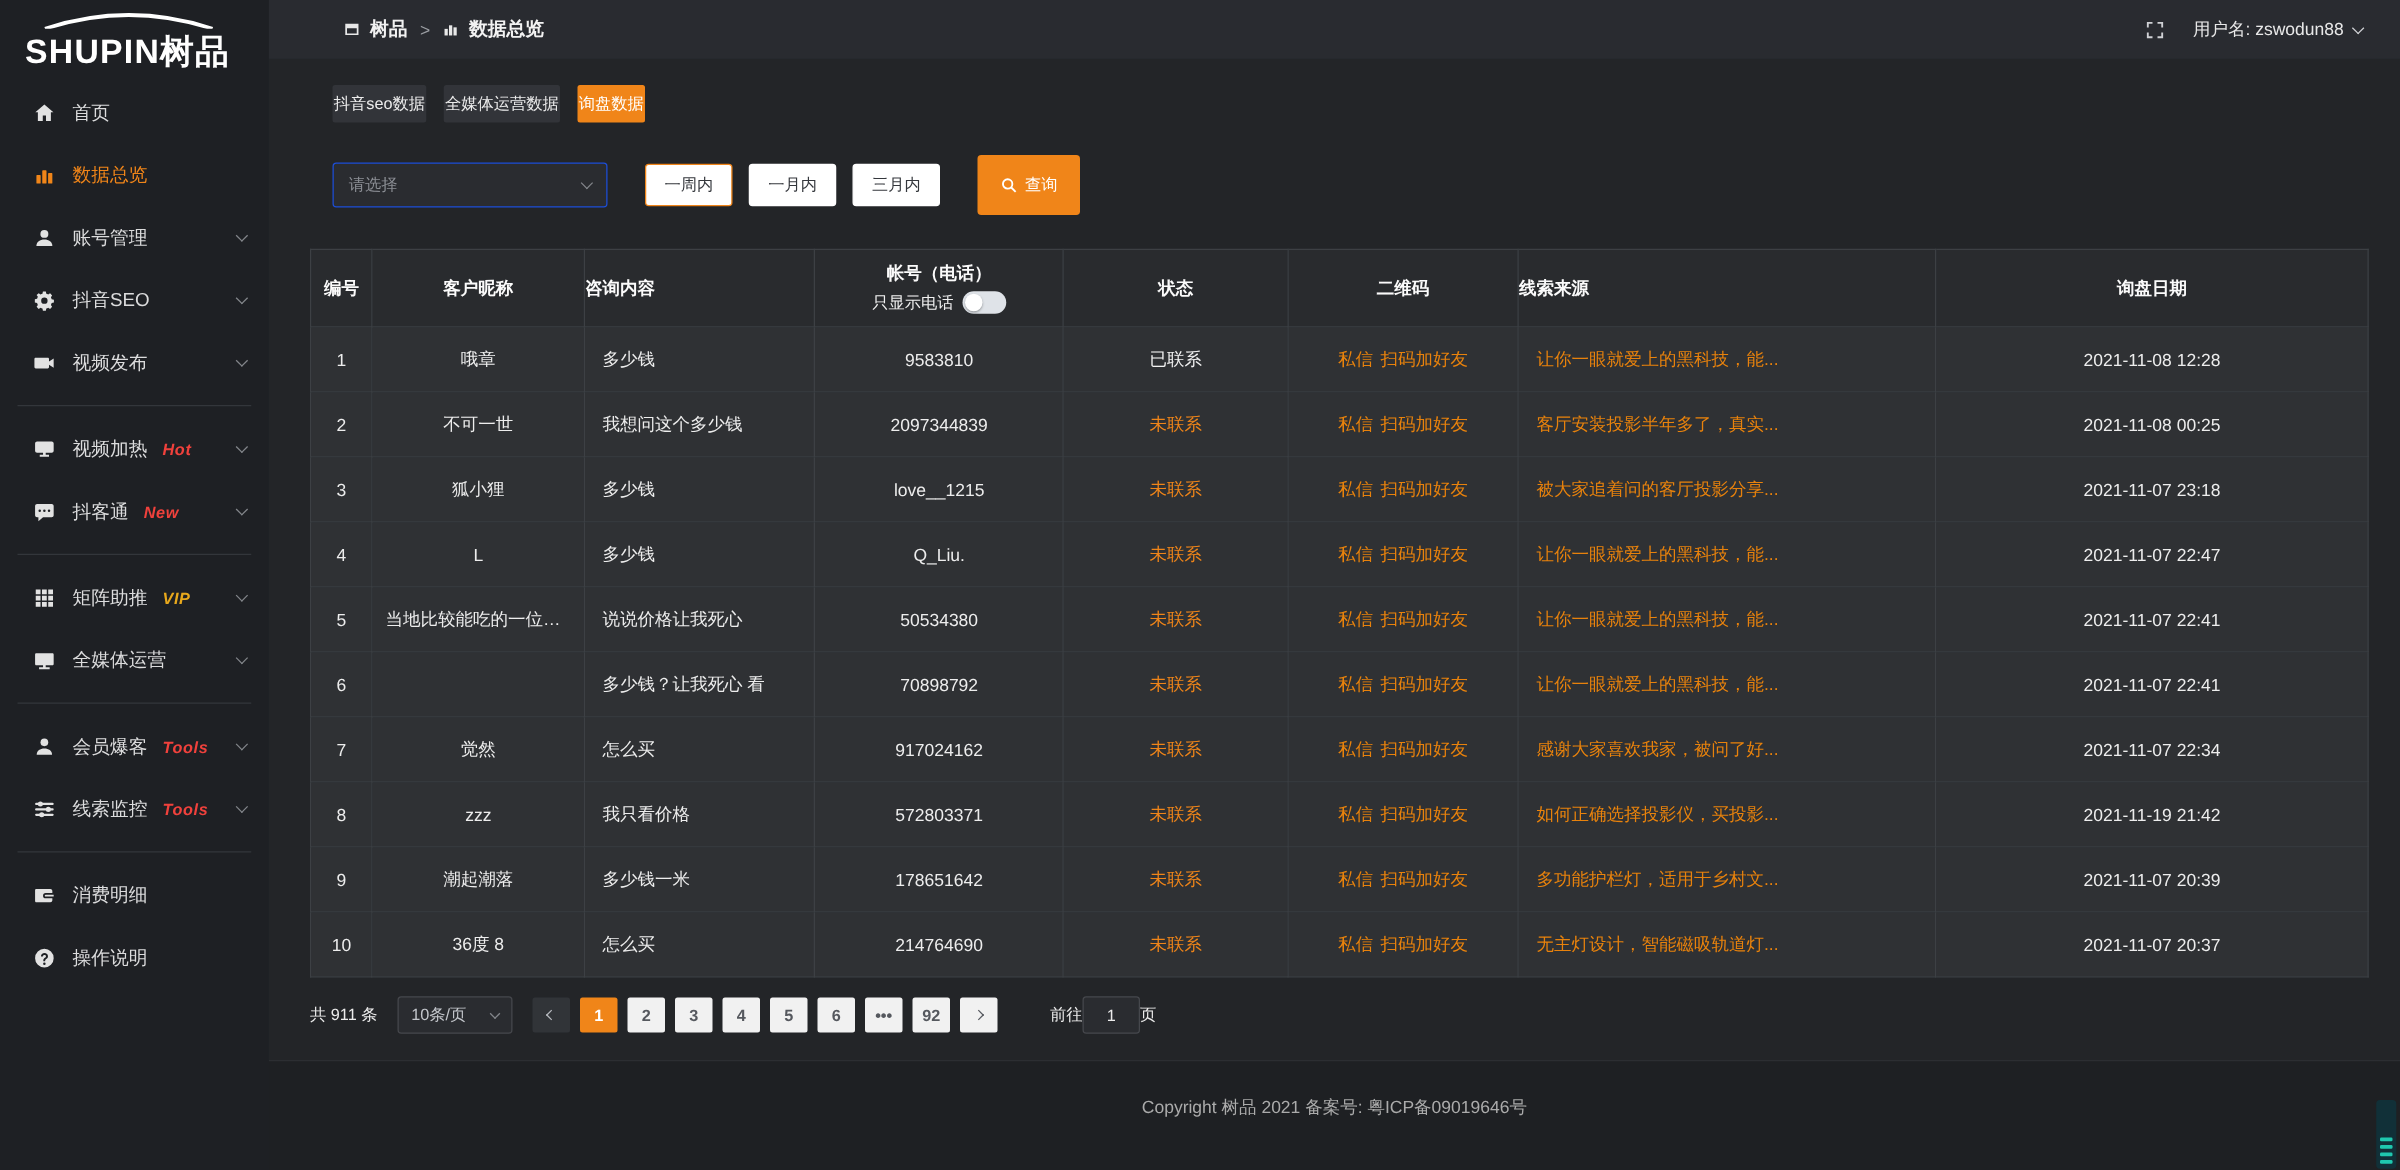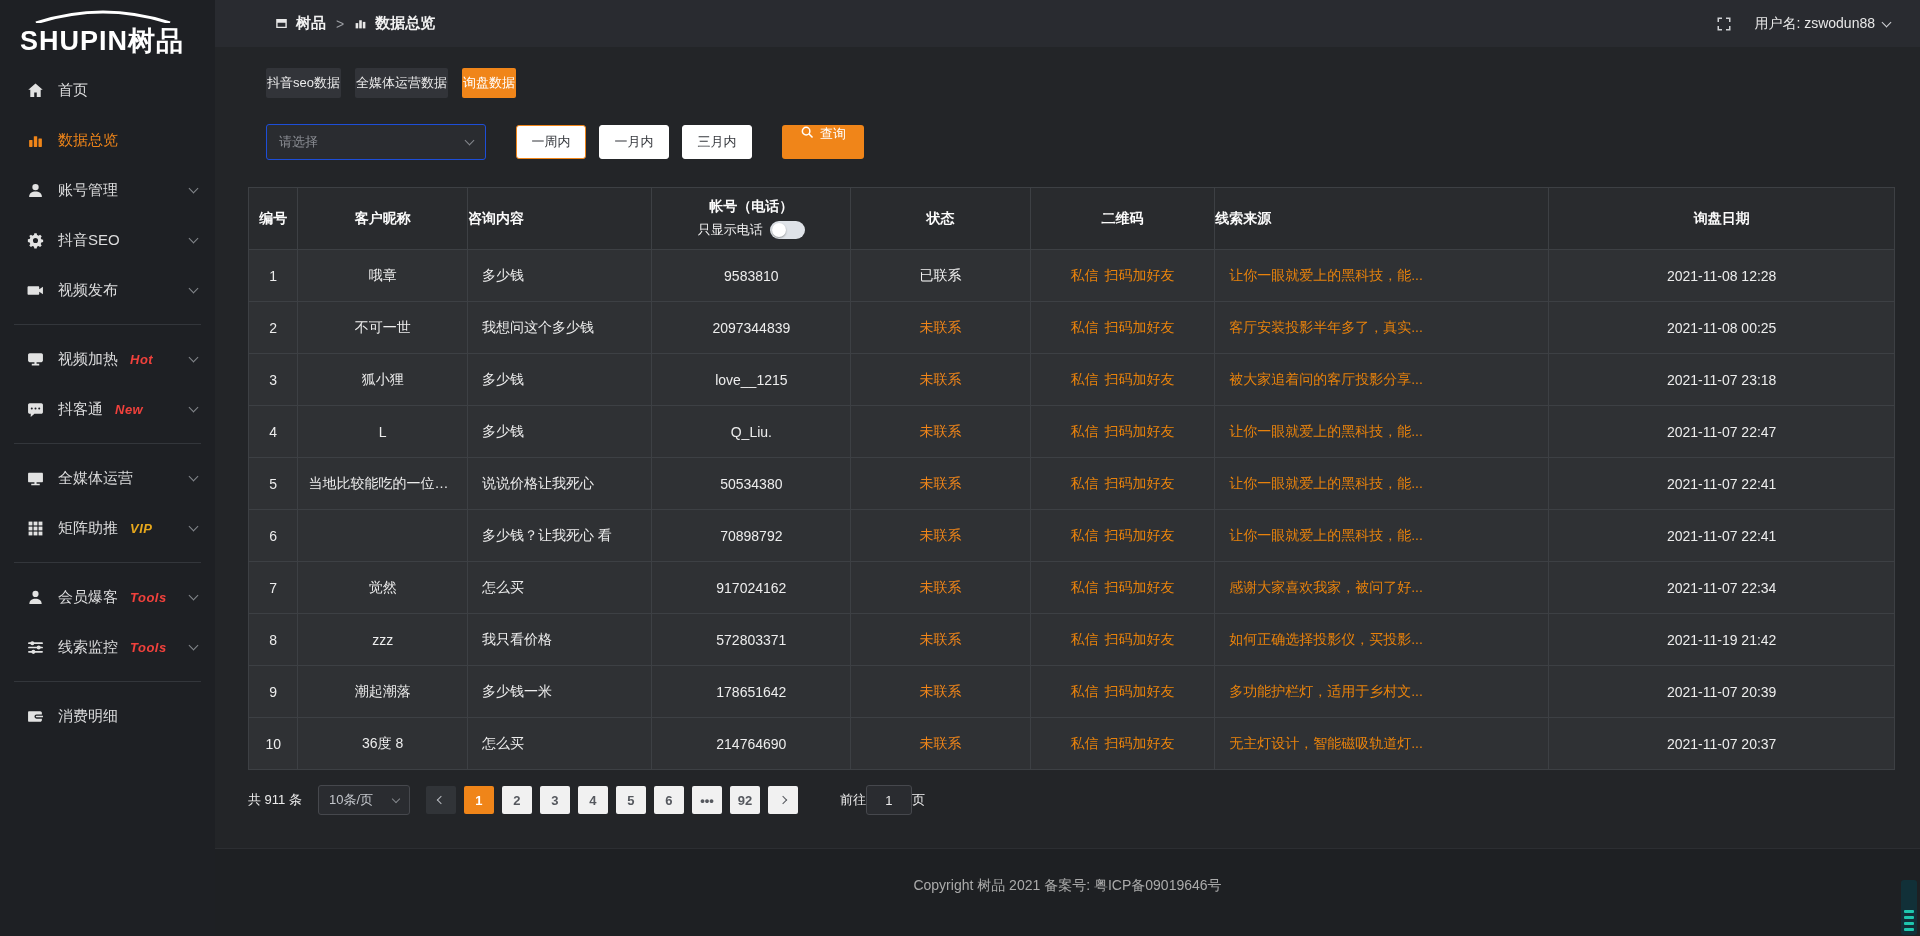--- a/index.html
+++ b/index.html
@@ -37,21 +37,21 @@
   .tabs { display:flex; gap:14px; margin-left:18px; }
   .tab { height:30px; padding:0 1px; display:flex; align-items:center; font-size:13px; color:#ececec; background:#323439; border:none; border-radius:2px; cursor:pointer; }
   .tab.active { background:#f08519; color:#fff; }
 
   .filterbar { display:flex; align-items:center; margin:26px 0 0 18px; }
   .f-select { width:220px; height:36px; background:#2a2c30; border:1px solid #1d4ed8; border-radius:3px; display:flex; align-items:center; padding:0 12px; color:#8b8e94; font-size:13px; cursor:pointer; }
   .f-select .chev { margin-left:auto; margin-top:-3px; }
   .periods { display:flex; gap:13px; margin-left:30px; }
   .p-btn { height:34px; min-width:70px; padding:0 12px; background:#fff; border:1px solid #fff; border-radius:3px; font-size:13px; color:#34373c; cursor:pointer; }
   .p-btn.active { border-color:#f08519; }
-  .q-btn { margin-left:30px; height:34px; padding:0 18px; background:#f08519; color:#fff; border:none; border-radius:3px; font-size:13px; display:flex; gap:6px; cursor:pointer; }
+  .q-btn { margin-left:30px; height:48px; padding:0 18px; background:#f08519; color:#fff; border:none; border-radius:3px; font-size:13px; display:flex; align-items:center; gap:6px; cursor:pointer; }
 
   
   table { width:100%; margin-top:27px; border-collapse:collapse; table-layout:fixed; }
   th, td { border:1px solid #3d4044; text-align:center; overflow:hidden; white-space:nowrap; text-overflow:ellipsis; }
   th { height:62px; background:#292b2e; color:#fbfbfb; font-size:14px; font-weight:bold; }
   td { height:52px; background:#2f3134; color:#ededed; font-size:14px; padding:0 10px; }
   td.left, th.left { text-align:left; }
   td.left { padding-left:14px; }
   .th-main { line-height:1.2; }
   .th-sub { display:flex; align-items:center; justify-content:center; gap:7px; font-weight:normal; font-size:13px; margin-top:7px; color:#f0f0f0; }
@@ -166,44 +166,44 @@
         <span class="s-label">抖客通</span>
         <span class="badge badge-red">New</span>
         <span class="chev"></span>
       </div>
 
       <div class="divider"></div>
 
       <div class="s-item">
         <span class="s-icon">
             <svg width="17" height="17" viewBox="0 0 16 16" fill="currentColor">
-              <path d="M2 2.5h12c.6 0 1 .4 1 1v7c0 .6-.4 1-1 1H9V13h3v1.4H4V13h3v-1.5H2c-.6 0-1-.4-1-1v-7c0-.6.4-1 1-1z"></path>
-            </svg>
-          </span>
-        <span class="s-label">全媒体运营</span>
-        <span class="chev"></span>
-      </div>
-      <div class="s-item">
-        <span class="s-icon">
-            <svg width="17" height="17" viewBox="0 0 16 16" fill="currentColor">
               <rect x="1.5" y="1.5" width="3.6" height="3.6"></rect>
               <rect x="6.2" y="1.5" width="3.6" height="3.6"></rect>
               <rect x="10.9" y="1.5" width="3.6" height="3.6"></rect>
               <rect x="1.5" y="6.2" width="3.6" height="3.6"></rect>
               <rect x="6.2" y="6.2" width="3.6" height="3.6"></rect>
               <rect x="10.9" y="6.2" width="3.6" height="3.6"></rect>
               <rect x="1.5" y="10.9" width="3.6" height="3.6"></rect>
               <rect x="6.2" y="10.9" width="3.6" height="3.6"></rect>
               <rect x="10.9" y="10.9" width="3.6" height="3.6"></rect>
             </svg>
           </span>
         <span class="s-label">矩阵助推</span>
         <span class="badge badge-gold">VIP</span>
         <span class="chev"></span>
       </div>
+      <div class="s-item">
+        <span class="s-icon">
+            <svg width="17" height="17" viewBox="0 0 16 16" fill="currentColor">
+              <path d="M2 2.5h12c.6 0 1 .4 1 1v7c0 .6-.4 1-1 1H9V13h3v1.4H4V13h3v-1.5H2c-.6 0-1-.4-1-1v-7c0-.6.4-1 1-1z"></path>
+            </svg>
+          </span>
+        <span class="s-label">全媒体运营</span>
+        <span class="chev"></span>
+      </div>
 
       <div class="divider"></div>
 
       <div class="s-item">
         <span class="s-icon">
             <svg width="17" height="17" viewBox="0 0 16 16" fill="currentColor">
               <circle cx="8" cy="4.6" r="2.9"></circle>
               <path d="M2.2 14c0-3.2 2.6-4.8 5.8-4.8s5.8 1.6 5.8 4.8z"></path>
             </svg>
           </span>
@@ -229,20 +229,28 @@
 
       <div class="divider"></div>
 
       <div class="s-item">
         <span class="s-icon">
             <svg width="17" height="17" viewBox="0 0 16 16" fill="currentColor">
               <path fill-rule="evenodd" d="M2 3h10.5c.8 0 1.5.7 1.5 1.5V6H9a2 2 0 000 4h5v1.5c0 .8-.7 1.5-1.5 1.5H2c-.6 0-1-.4-1-1V4c0-.6.4-1 1-1zm7 4.3h6v1.4H9a.7.7 0 110-1.4z"></path>
             </svg>
           </span>
         <span class="s-label">消费明细</span>
+      </div>
+      <div class="s-item">
+        <span class="s-icon">
+            <svg width="17" height="17" viewBox="0 0 16 16" fill="currentColor">
+              <path fill-rule="evenodd" d="M8 1a7 7 0 100 14A7 7 0 008 1zm.1 3.2c1.5 0 2.6 1 2.6 2.3 0 1-.5 1.6-1.3 2.2-.6.4-.8.7-.8 1.3v.3H7.2v-.5c0-.9.4-1.5 1.2-2 .6-.5.8-.8.8-1.3 0-.5-.5-.9-1.1-.9-.7 0-1.2.4-1.2 1.1H5.4c0-1.5 1.2-2.5 2.7-2.5zM8 11.2a.95.95 0 110 1.9.95.95 0 010-1.9z"></path>
+            </svg>
+          </span>
+        <span class="s-label">操作说明</span>
       </div>
     </nav>
   </aside>
 
   <header class="topbar">
     <div class="crumb">
       <span class="c-icon">
           <svg width="13" height="13" viewBox="0 0 16 16" fill="currentColor">
             <path fill-rule="evenodd" d="M1.5 2.5h13v11h-13zM3.2 7v5h9.6V7z"></path>
           </svg>

